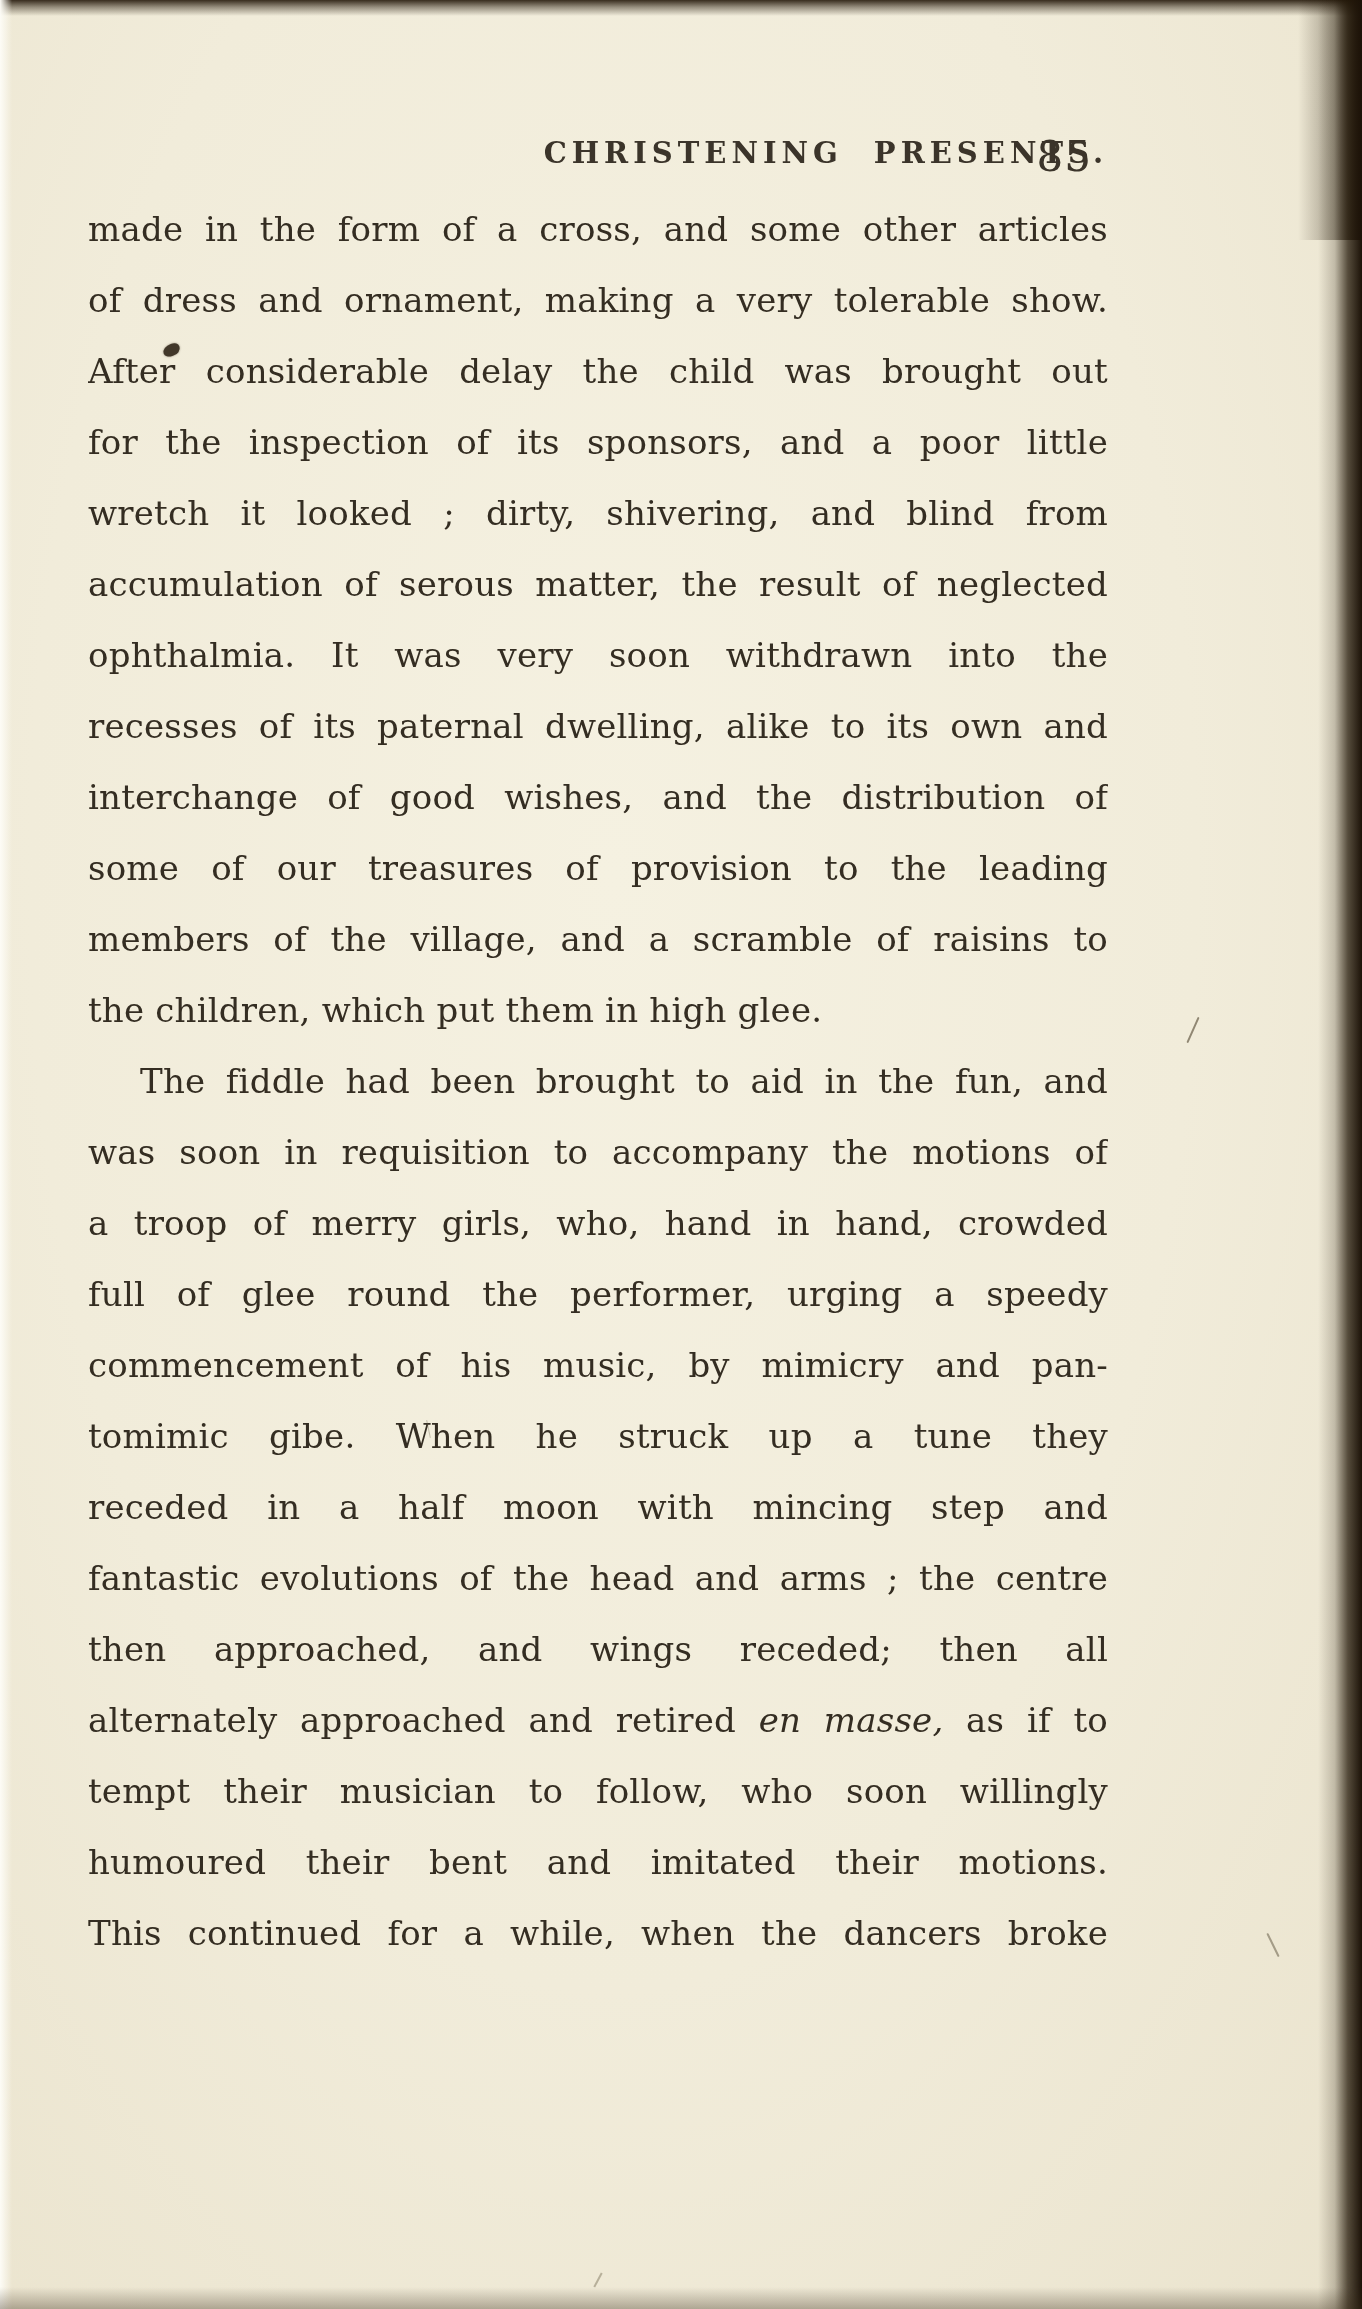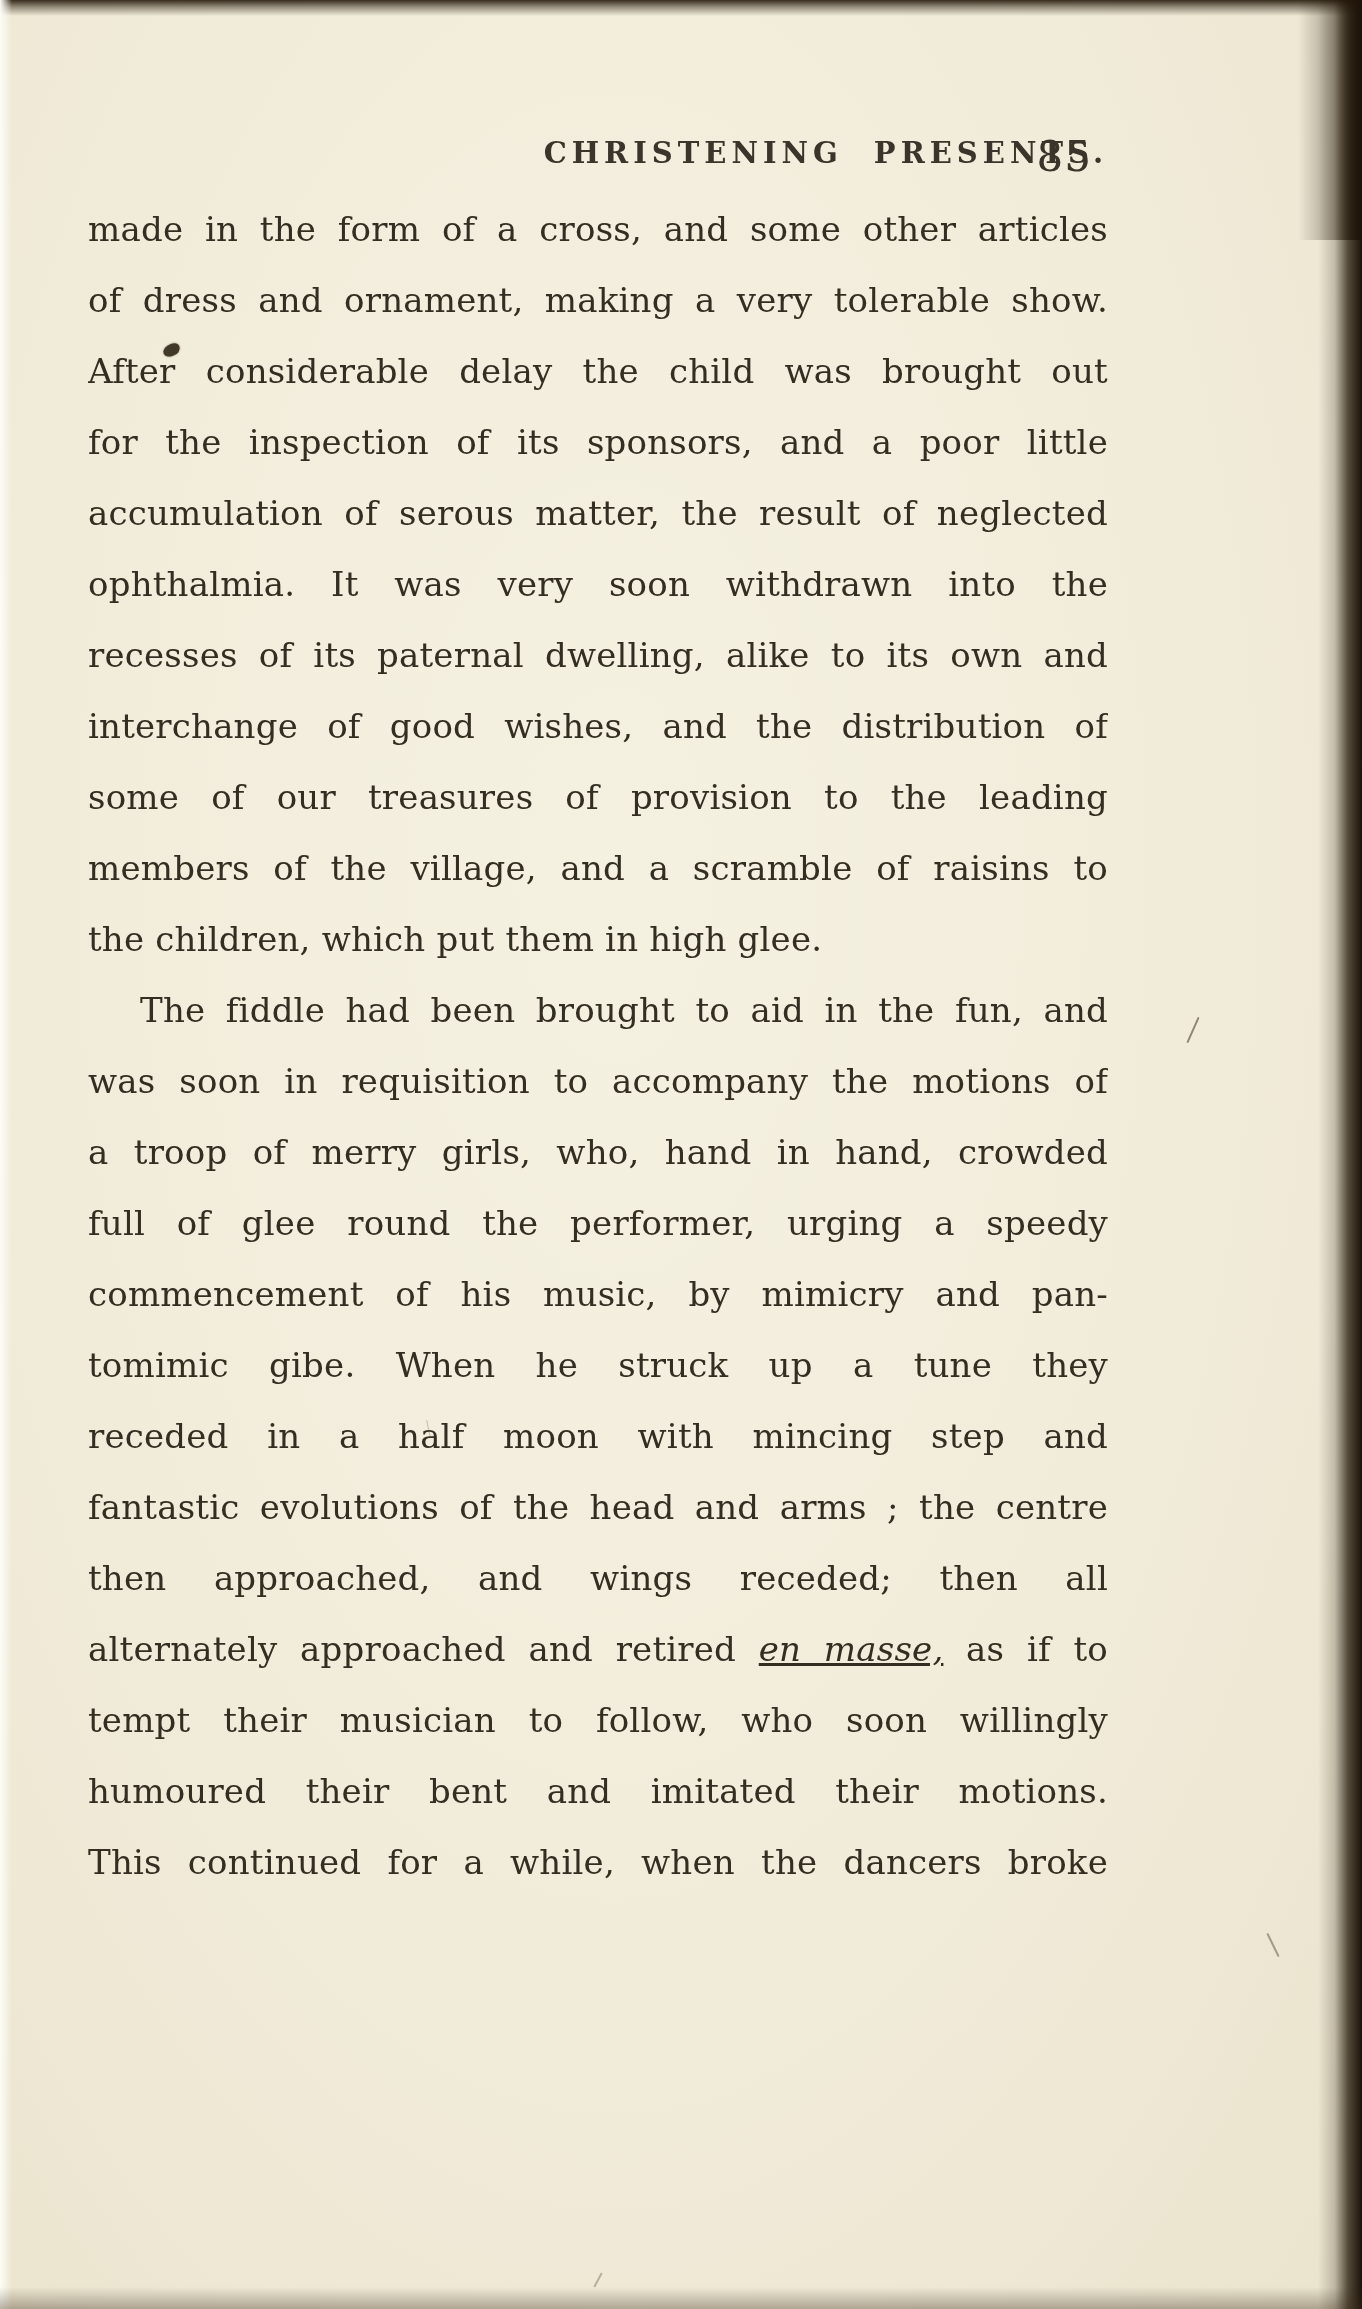--- a/index.html
+++ b/index.html
@@ -47,21 +47,21 @@
     position:absolute;top:194px;left:88px;width:1020px;
     font-size:34px;line-height:71px;letter-spacing:0.2px;
     color:var(--ink);
   }
   .line{
     height:71px;overflow:hidden;
     text-align:justify;text-align-last:justify;
   }
   .line.last{text-align-last:left;}
   .line.indent{text-indent:52px;}
-  .italic{font-style:italic;text-decoration:underline;}
+  .italic{font-style:italic;}
 
   
   .artifact{position:absolute;pointer-events:none;}
   .smudge-dress{
     left:163px;top:344px;width:17px;height:12px;border-radius:60% 40% 55% 45%;
     background:#42382a;transform:rotate(-18deg);
     box-shadow:0 0 2px rgba(66,56,42,0.6);
   }
   .mark-slash-right{
     left:1192px;top:1016px;width:2px;height:28px;background:rgba(92,82,60,0.65);
@@ -94,20 +94,21 @@
   <div class="header">
     <span class="running-title">CHRISTENING PRESENTS.</span>
     <span class="page-number">85</span>
   </div>
 
   <div class="body-text">
       <div class="line"><span>made in the form of a cross, and some other articles</span></div>
       <div class="line"><span>of dress and ornament, making a very tolerable show.</span></div>
       <div class="line"><span>After considerable delay the child was brought out</span></div>
       <div class="line"><span>for the inspection of its sponsors, and a poor little</span></div>
+      <div class="line"><span>wretch it looked ; dirty, shivering, and blind from</span></div>
       <div class="line"><span>accumulation of serous matter, the result of neglected</span></div>
       <div class="line"><span>ophthalmia. It was very soon withdrawn into the</span></div>
       <div class="line"><span>recesses of its paternal dwelling, alike to its own and</span></div>
       <div class="line"><span>interchange of good wishes, and the distribution of</span></div>
       <div class="line"><span>some of our treasures of provision to the leading</span></div>
       <div class="line"><span>members of the village, and a scramble of raisins to</span></div>
       <div class="line last"><span>the children, which put them in high glee.</span></div>
       <div class="line indent"><span>The fiddle had been brought to aid in the fun, and</span></div>
       <div class="line"><span>was soon in requisition to accompany the motions of</span></div>
       <div class="line"><span>a troop of merry girls, who, hand in hand, crowded</span></div>

